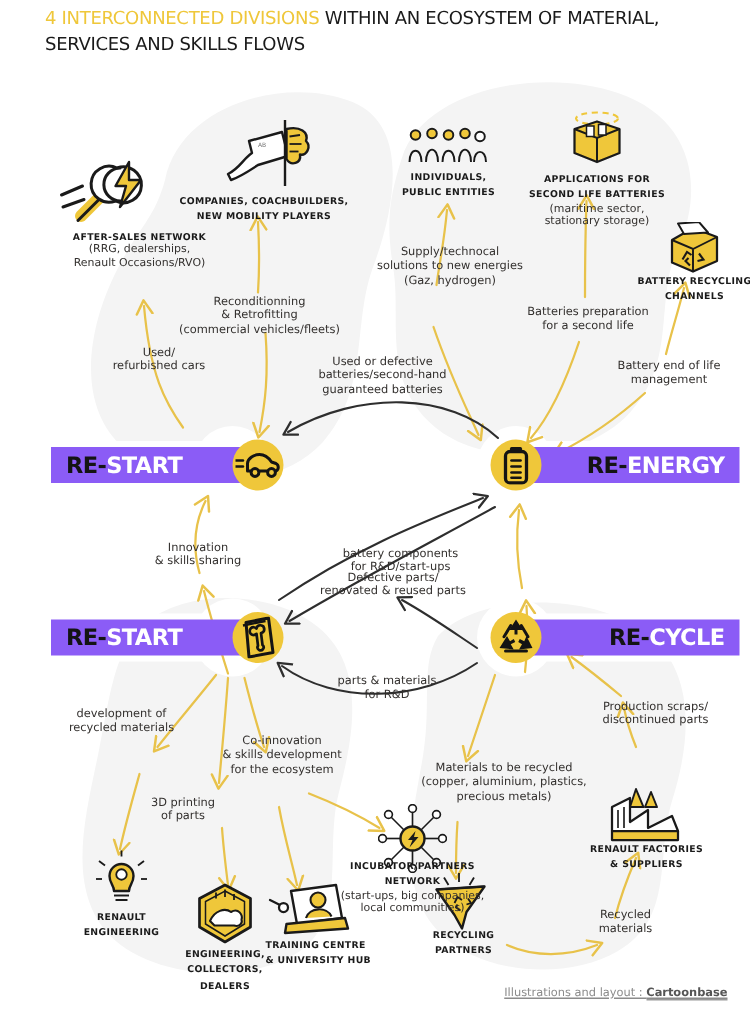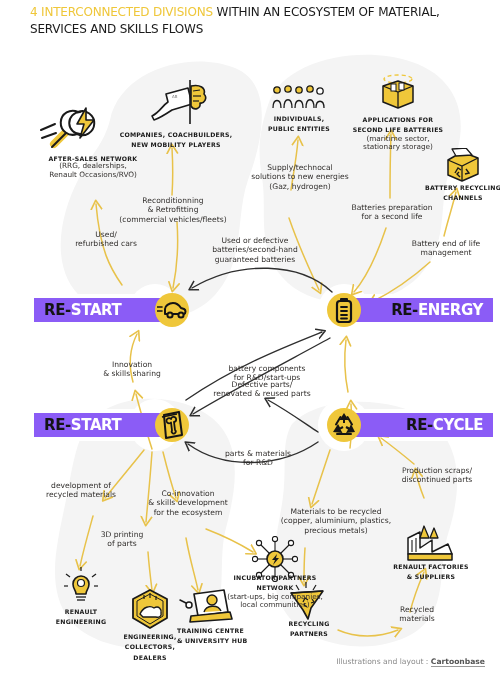--- a/index.html
+++ b/index.html
@@ -71,21 +71,21 @@
   #badge-recycle .bar{left:22px;width:134px;justify-content:flex-end;padding-right:10px;}
   #badge-recycle .disc{left:0;}
 
   
   .ic{position:absolute;}
   .ic svg{display:block;}
 
   
   #footer{
     position:absolute;left:250px;top:657px;width:235px;
-    text-align:right;font-size:7.6px;color:#8b8b8b;
+    text-align:right;font-size:7.6px;color:#8b8b8b;text-decoration:underline;
   }
   #footer b{color:#555;border-bottom:1px solid #999;font-weight:bold;}
 </style>
 </head>
 <body>
 
 <div id="canvas">
 
   <svg class="layer" viewBox="0 0 500 682">
 
@@ -548,21 +548,21 @@
     <div>Defective parts/</div>
     <div>renovated &amp; reused parts</div>
   </div>
 
 
   <div class="flow" style="left:202px;top:449px;width:112px;">
     <div>parts &amp; materials</div>
     <div>for R&amp;D</div>
   </div>
 
-  <div class="flow" style="left:22px;top:481px;width:118px;">
+  <div class="flow" style="left:22px;top:471px;width:118px;">
     <div>development of</div>
     <div>recycled materials</div>
   </div>
 
   <div class="flow" style="left:80px;top:530px;width:84px;">
     <div>3D printing</div>
     <div>of parts</div>
   </div>
 
   <div class="flow" style="left:128px;top:489px;width:120px;">

